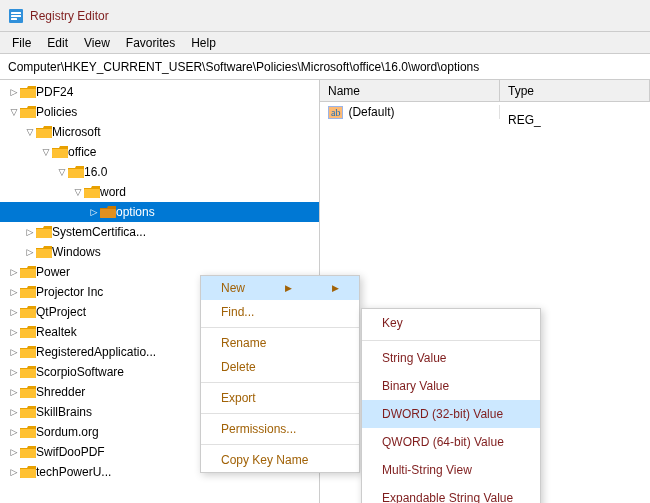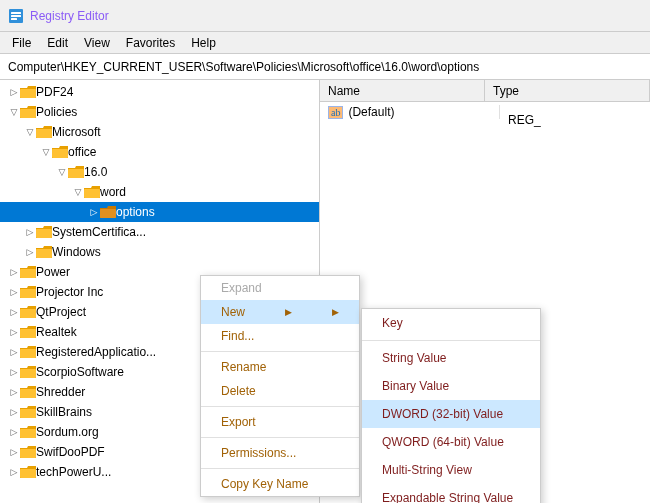--- a/index.html
+++ b/index.html
@@ -23,21 +23,21 @@
       border-bottom: 1px solid #ccc;
       gap: 6px;
     }
     .title-bar-icon {
       width: 16px;
       height: 16px;
     }
     .title-bar-text {
       font-size: 12px;
       font-weight: normal;
-      color: #8b5cf6;
+      color: #7f1d1d;
     }
 
     
     .menu-bar {
       background: #f0f0f0;
       height: 22px;
       display: flex;
       align-items: center;
       padding: 0 4px;
       border-bottom: 1px solid #ccc;
@@ -120,21 +120,21 @@
     }
 
     .col-header {
       font-size: 12px;
       padding: 0 8px;
       height: 100%;
       display: flex;
       align-items: center;
       border-right: 1px solid #ccc;
     }
-    .col-name { width: 165px; }
+    .col-name { width: 180px; }
     .col-type { flex: 1; }
 
     .registry-entry {
       display: flex;
       align-items: center;
       height: 20px;
       font-size: 12px;
     }
     .entry-name {
       width: 180px;
@@ -445,23 +445,20 @@
       <div class="entry-name">
         <span class="reg-ab">ab</span>
         <span>(Default)</span>
       </div>
       <div class="entry-type">REG_</div>
     </div>
   </div>
 
   <div class="context-menu">
 
-    <div class="ctx-item disabled">
-      <span>Expand</span>
-    </div>
     <div class="ctx-item has-submenu" style="background:#cce8ff;">
       <span>New</span>
       <span style="font-size:9px; margin-left:10px;">▶</span>
     </div>
     <div class="ctx-item">
       <span>Find...</span>
     </div>
 
     <div class="ctx-separator"></div>
 

